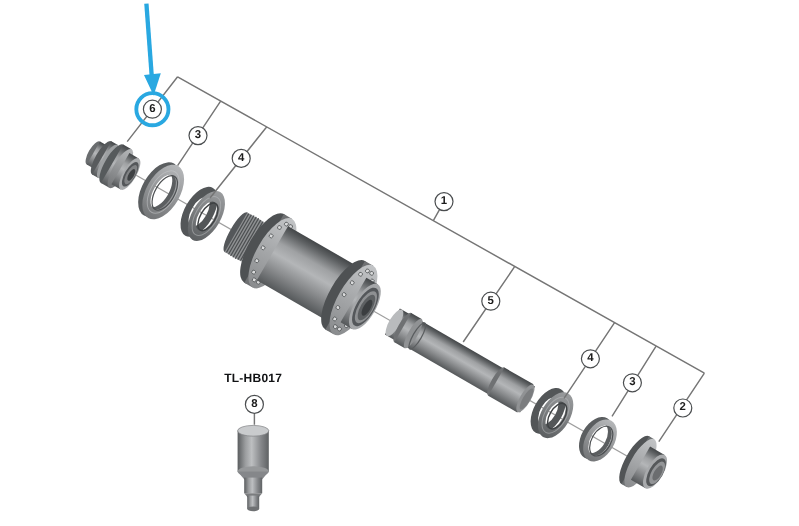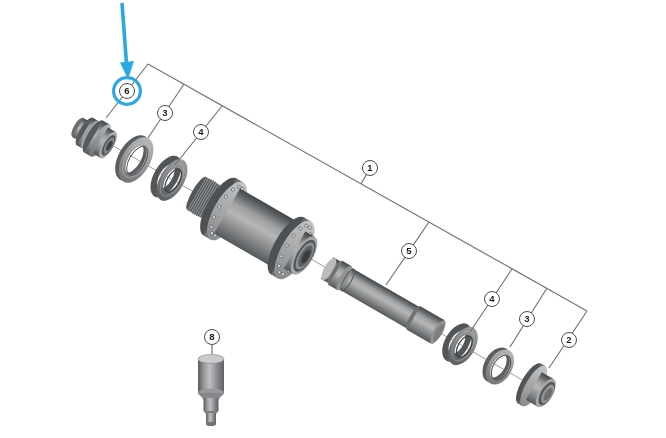--- a/index.html
+++ b/index.html
@@ -207,14 +207,15 @@
   <div class="callout" style="left:119px;top:83px;">6</div>
   <div class="callout" style="left:157px;top:105px;">3</div>
   <div class="callout" style="left:193px;top:124px;">4</div>
   <div class="callout" style="left:362px;top:160px;">1</div>
   <div class="callout" style="left:401px;top:243px;">5</div>
   <div class="callout" style="left:484px;top:291px;">4</div>
   <div class="callout" style="left:519px;top:311px;">3</div>
   <div class="callout" style="left:561px;top:332px;">2</div>
   <div class="callout" style="left:204px;top:329px;">8</div>
 
+  <div class="tool-label">TL-HB017</div>
 
 </div>
 
 </body></html>

